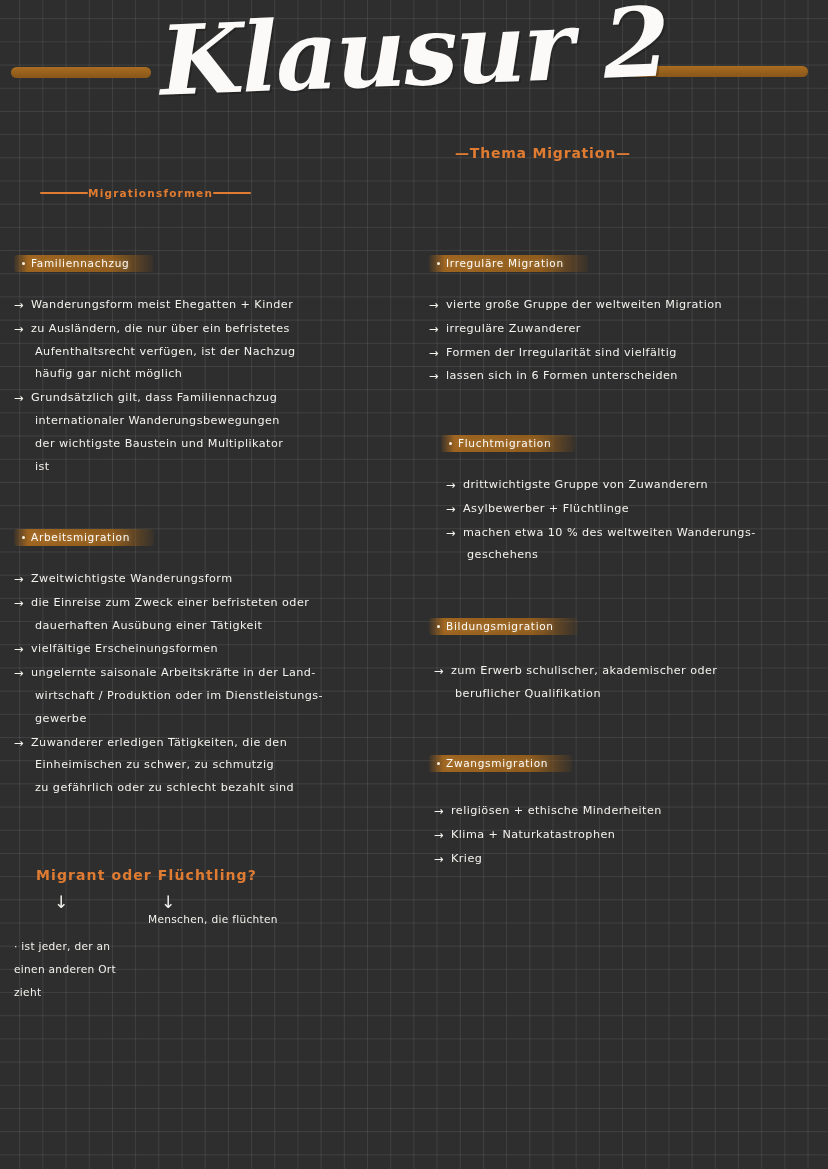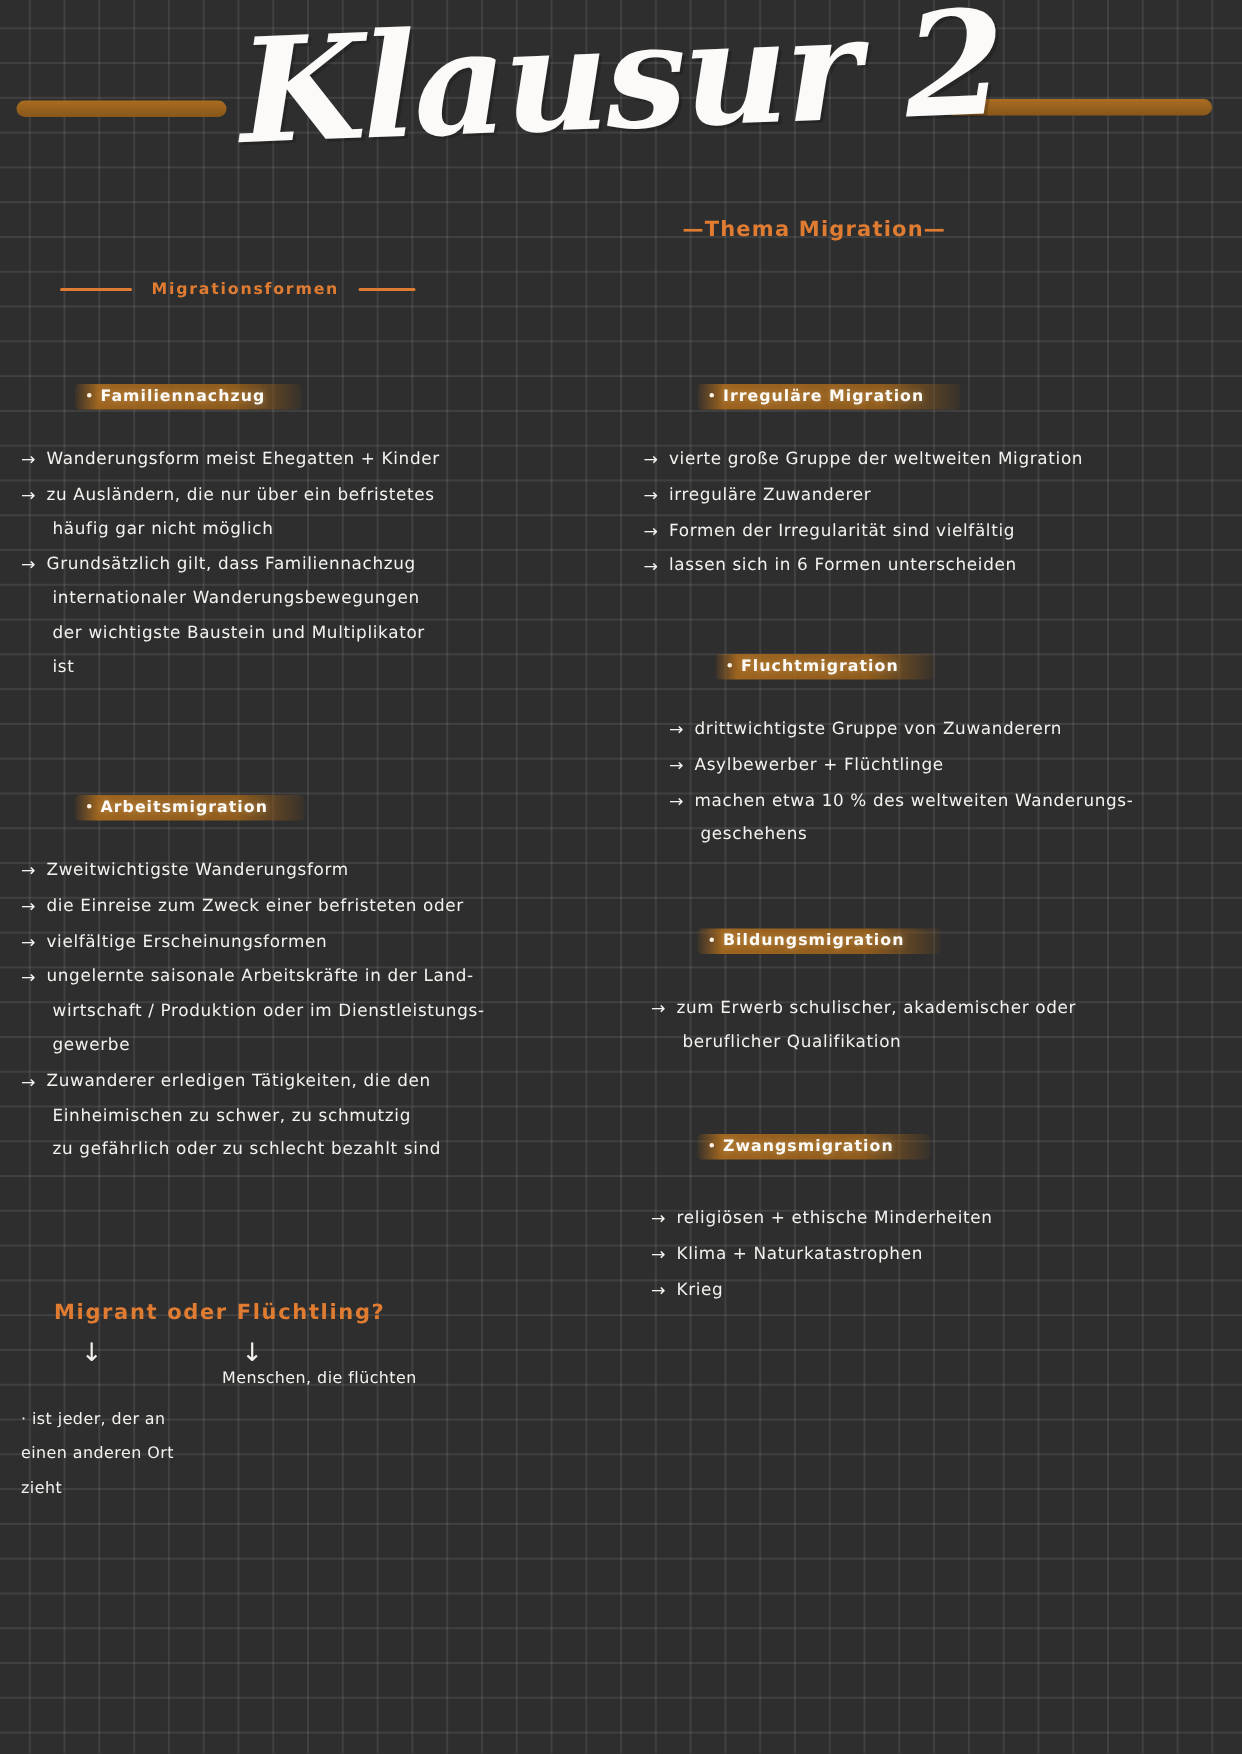--- a/index.html
+++ b/index.html
@@ -59,21 +59,21 @@
     font-size: 14px;
     letter-spacing: 0.8px;
     color: #e07c32;
     font-weight: 700;
     white-space: nowrap;
   }
 
   .section-rule {
     position: absolute;
     left: 40px; top: 187px;
-    display: flex; align-items: center; gap: 13px;
+    display: flex; align-items: center; gap: 0;
     white-space: nowrap;
   }
   .section-rule .line {
     display: inline-block;
     width: 38px; height: 2px;
     background: #e07c32;
     border-radius: 2px;
   }
   .section-rule .line.long { width: 48px; }
   .section-rule .label {
@@ -87,32 +87,31 @@
   .col { position: absolute; top: 0; }
   .col-left  { left: 0;    width: 414px; }
   .col-right { left: 414px; width: 414px; }
 
   .block { position: absolute; }
 
   .block-head {
     display: inline-block;
     padding: 2px 24px 3px 8px;
     font-size: 10.5px;
-    font-weight: 700;
+    font-weight: 400;
     letter-spacing: 0.7px;
     color: #fdfbf7;
     border-radius: 3px;
     background: linear-gradient(90deg,
         rgba(120,74,22,0.15) 0%,
         rgba(163,103,31,0.95) 10%,
         rgba(150,95,28,0.92) 70%,
         rgba(120,74,22,0.12) 100%);
     text-shadow: 0 0 5px rgba(255,214,150,0.45);
     white-space: nowrap;
-    margin-left: 36px;
   }
   .block-head .dot {
     display: inline-block;
     width: 3px; height: 3px;
     border-radius: 50%;
     background: #fdf3e4;
     vertical-align: middle;
     margin-right: 6px;
     margin-bottom: 2px;
   }
@@ -195,20 +194,21 @@
         <span class="dot"></span><span>Familiennachzug</span>
       </div>
       <ul class="lines" style="margin-top:22px;">
         <li>
           <span class="arrow">→</span>
           <span>Wanderungsform meist  Ehegatten + Kinder</span>
         </li>
         <li>
           <span class="arrow">→</span>
           <span>zu Ausländern, die nur über ein befristetes</span>
+          <span class="cont">Aufenthaltsrecht verfügen, ist der Nachzug</span>
           <span class="cont">häufig gar nicht möglich</span>
         </li>
         <li>
           <span class="arrow">→</span>
           <span>Grundsätzlich gilt, dass  Familiennachzug</span>
           <span class="cont">internationaler Wanderungsbewegungen</span>
           <span class="cont">der wichtigste  Baustein und Multiplikator</span>
           <span class="cont">ist</span>
         </li>
       </ul>
@@ -219,20 +219,21 @@
         <span class="dot"></span><span>Arbeitsmigration</span>
       </div>
       <ul class="lines small" style="margin-top:22px;">
         <li>
           <span class="arrow">→</span>
           <span>Zweitwichtigste Wanderungsform</span>
         </li>
         <li>
           <span class="arrow">→</span>
           <span>die Einreise zum Zweck einer befristeten oder</span>
+          <span class="cont">dauerhaften Ausübung einer Tätigkeit</span>
         </li>
         <li>
           <span class="arrow">→</span>
           <span>vielfältige Erscheinungsformen</span>
         </li>
         <li>
           <span class="arrow">→</span>
           <span>ungelernte saisonale Arbeitskräfte in der Land-</span>
           <span class="cont">wirtschaft / Produktion oder im Dienstleistungs-</span>
           <span class="cont">gewerbe</span>

